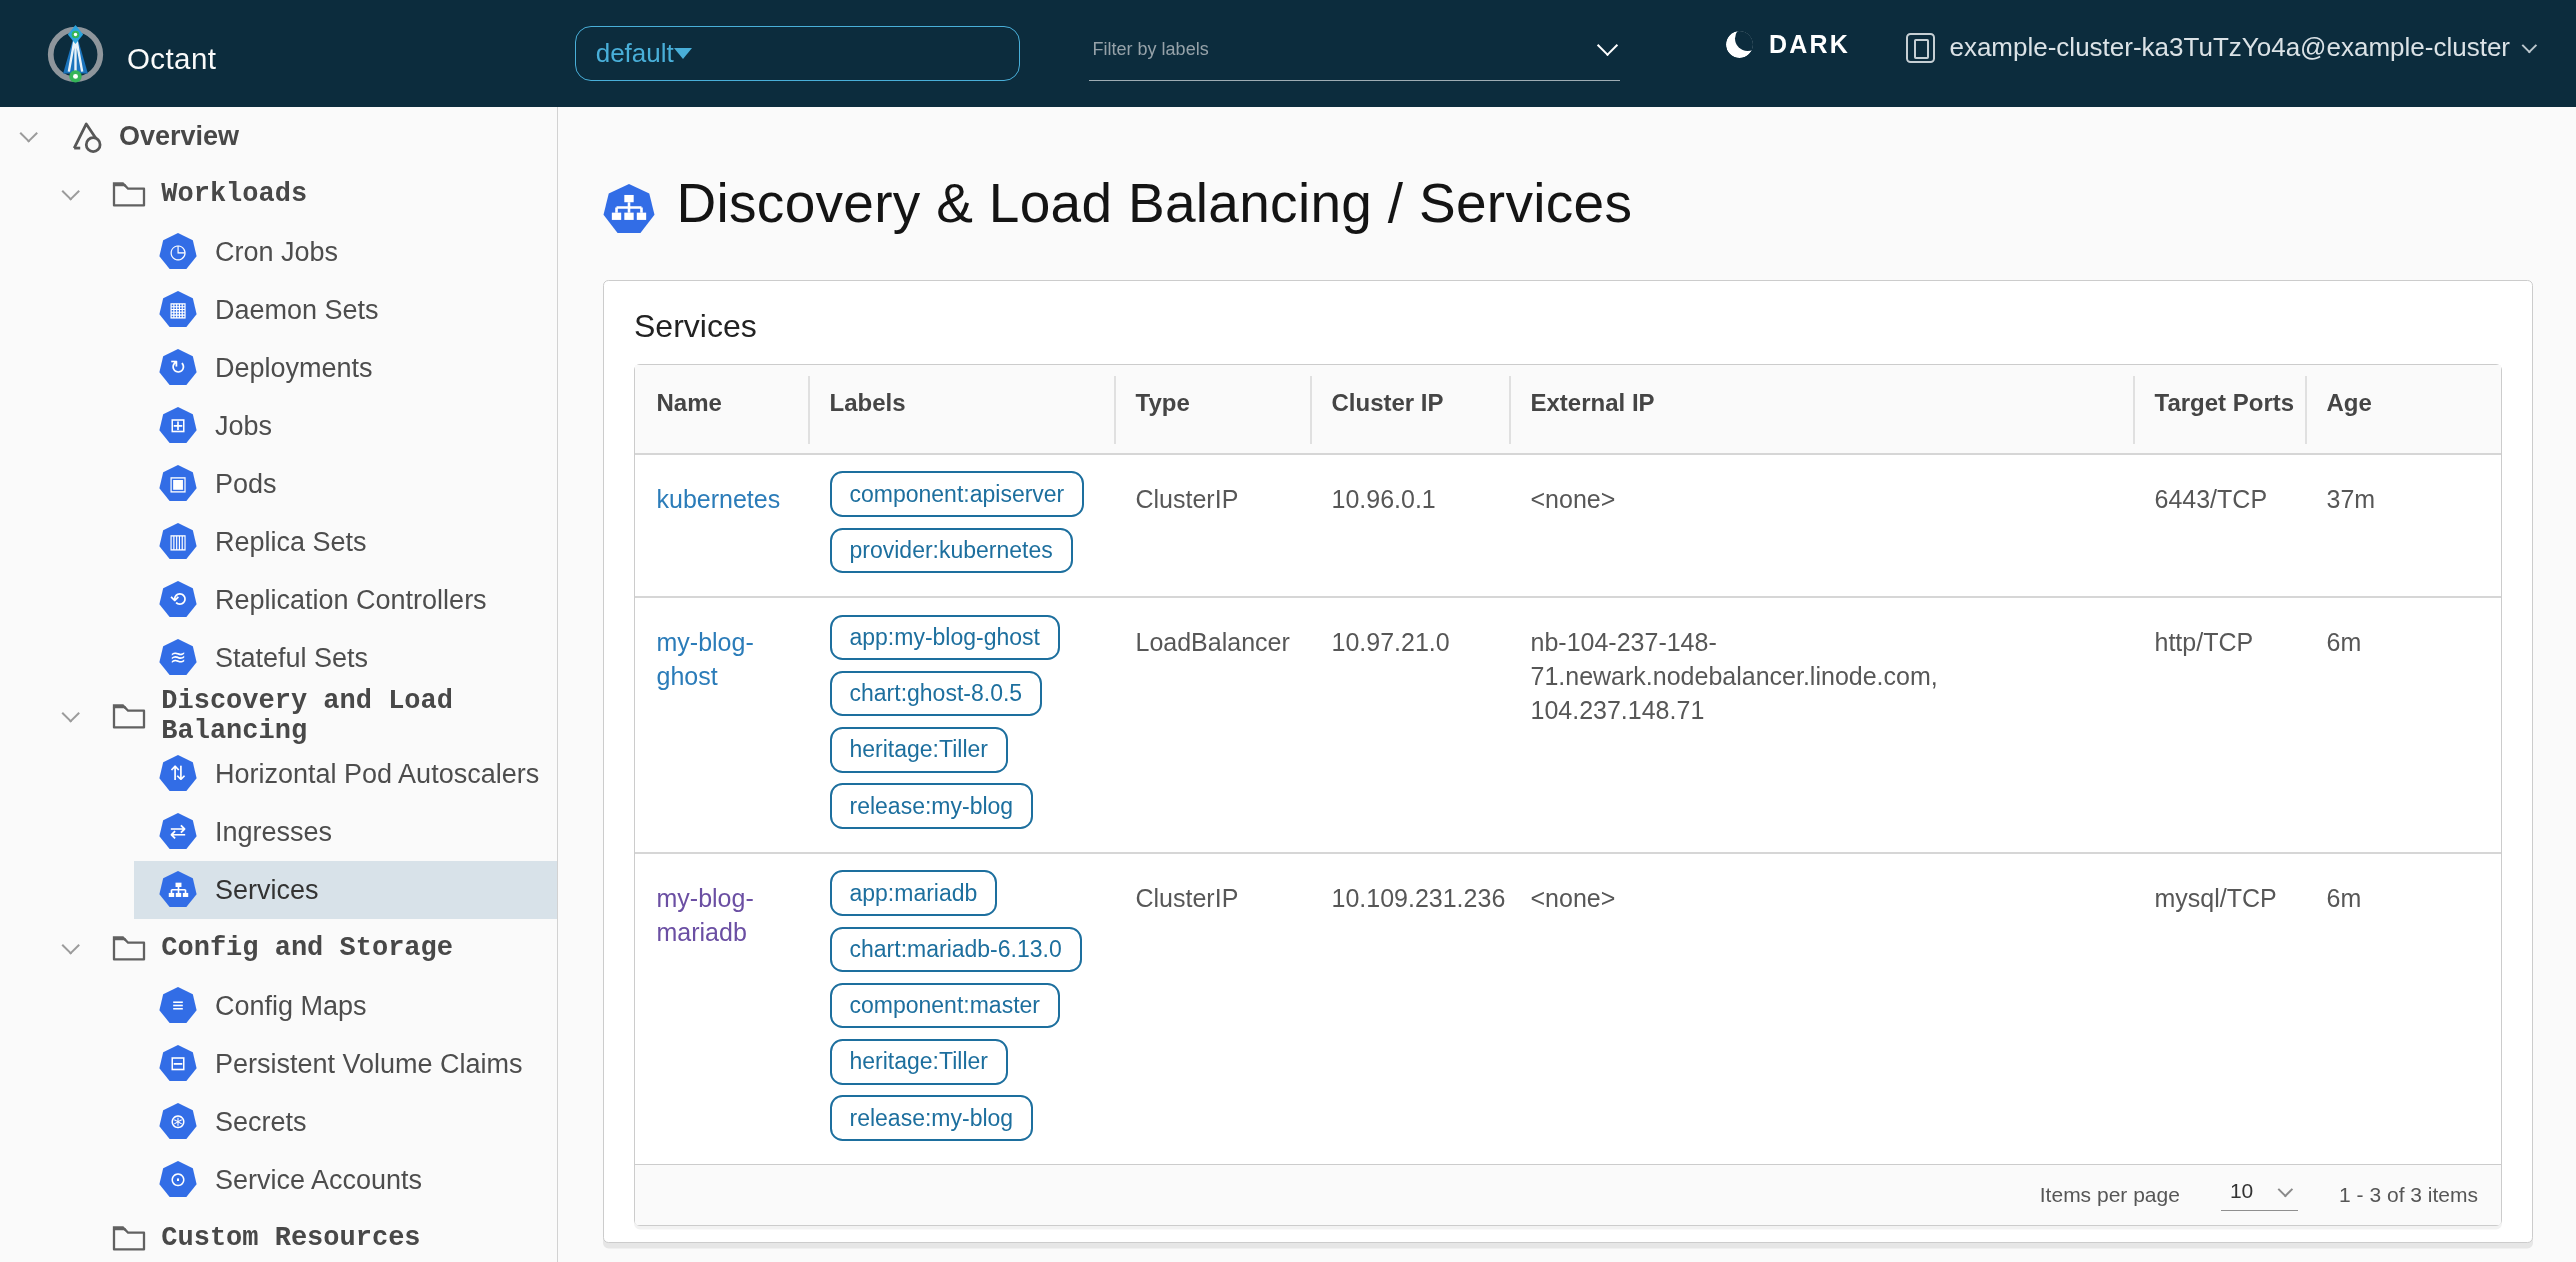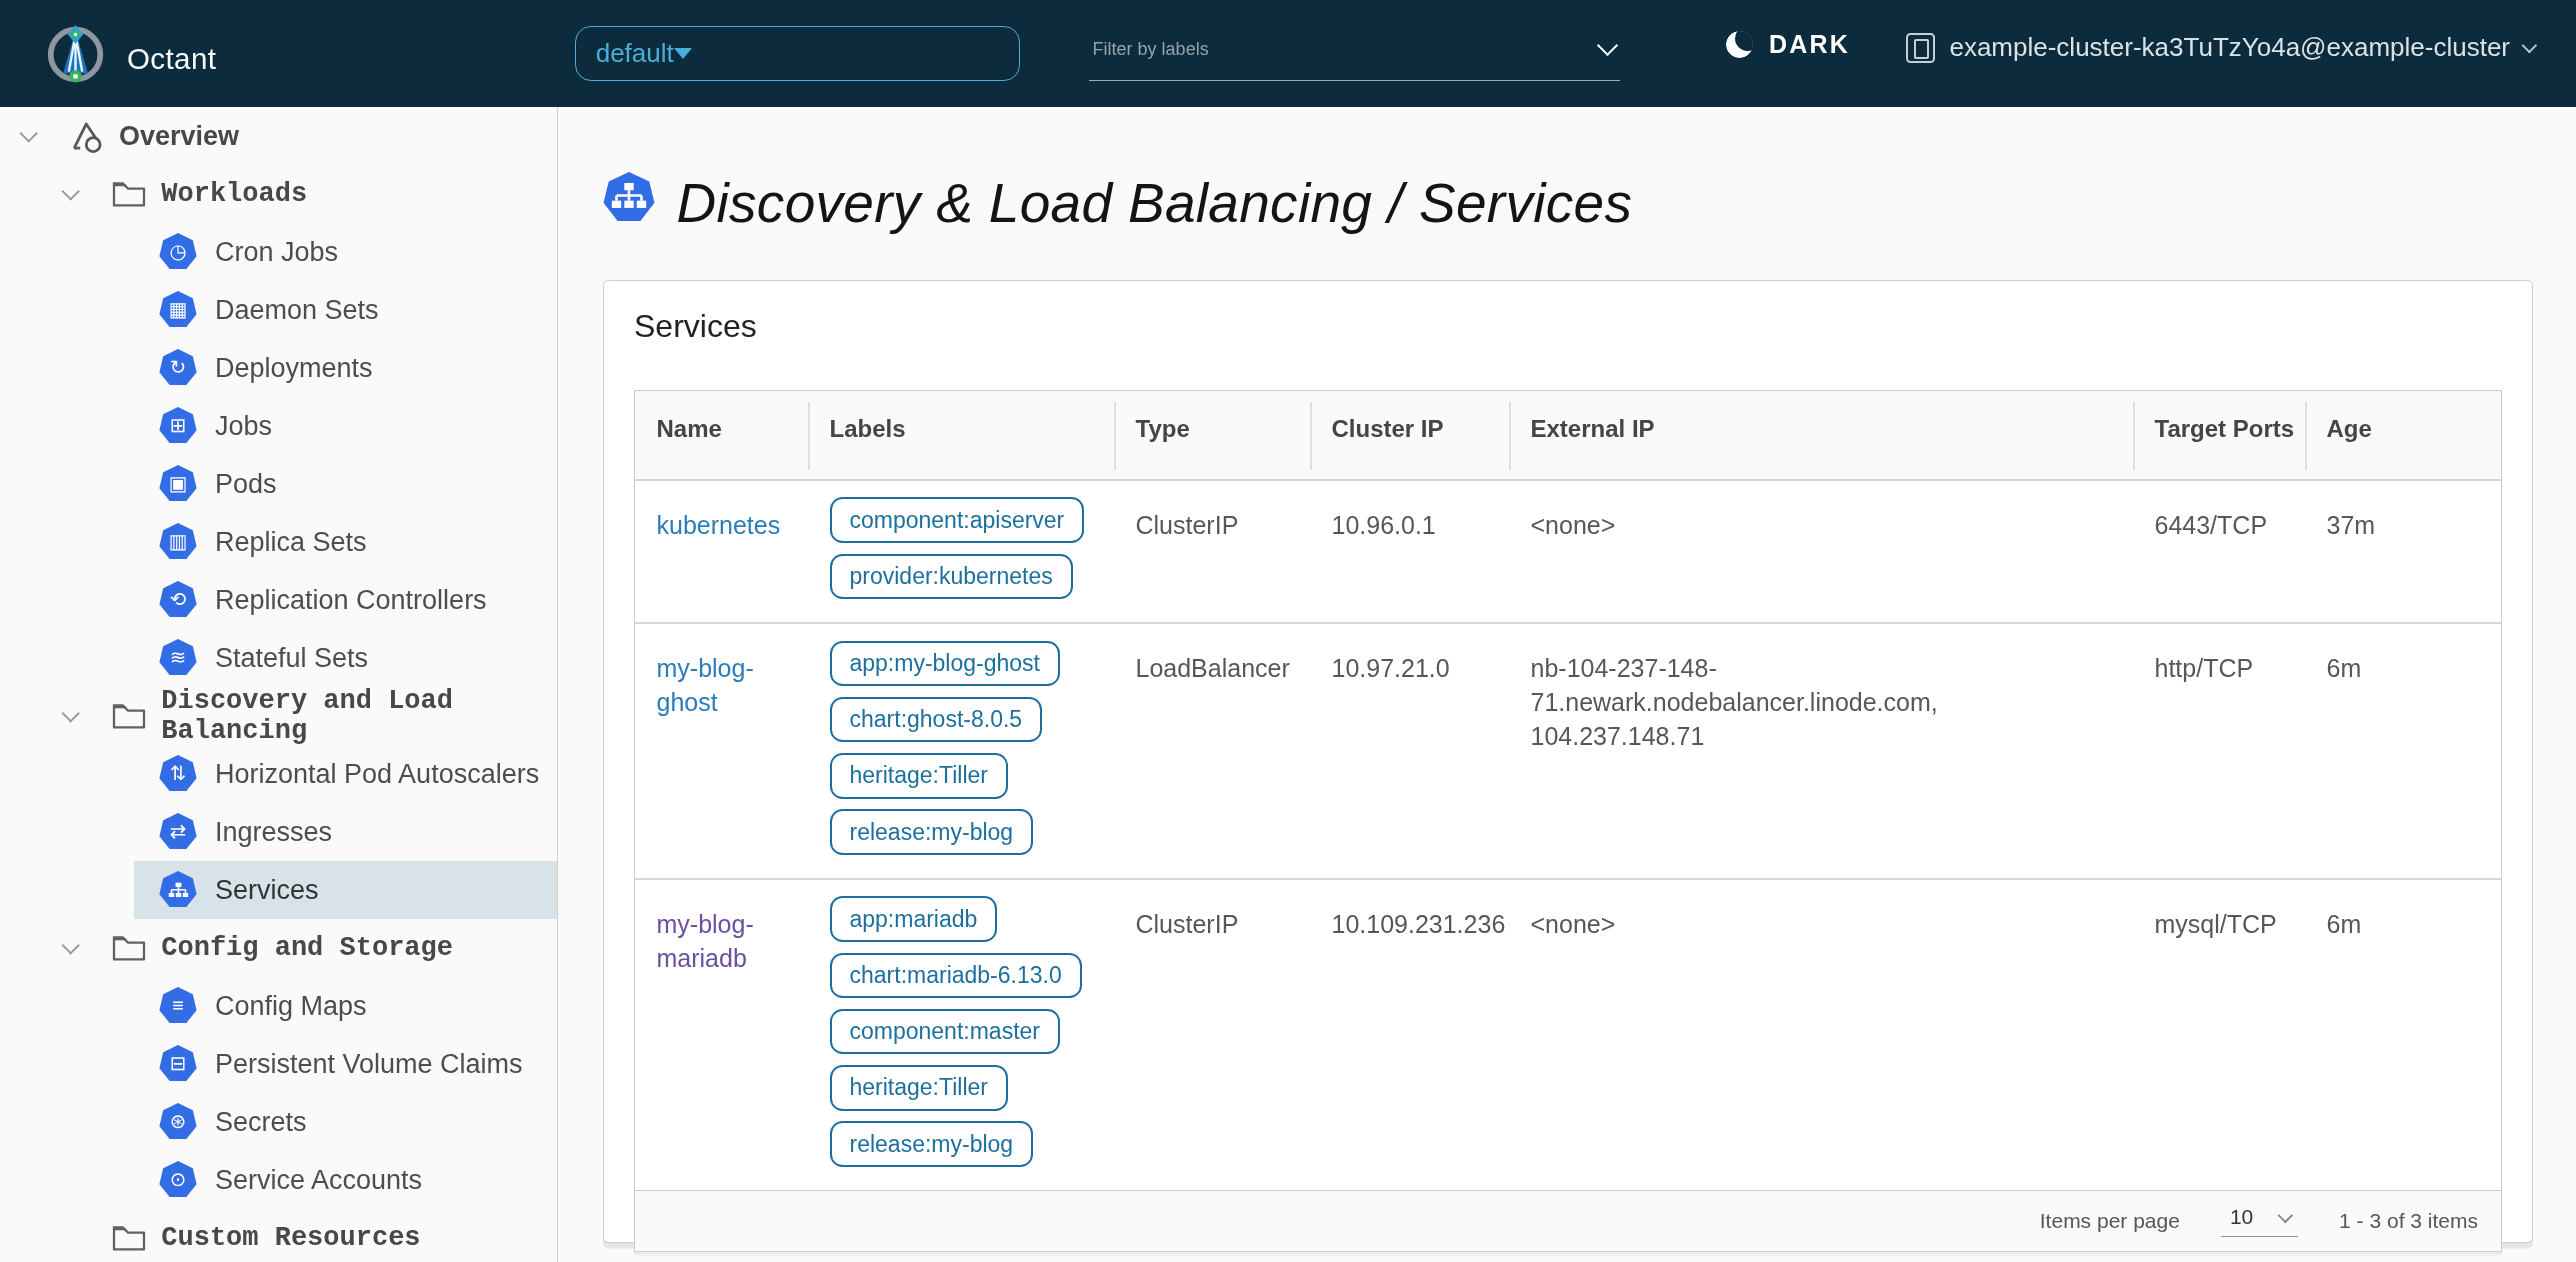--- a/index.html
+++ b/index.html
@@ -49,28 +49,28 @@
   .fold svg,.ovw svg{display:block;}
   .fold{flex:0 0 36px;margin-right:14.3px;}
   .ovw{flex:0 0 38px;margin-right:12.5px;}
   .hepta{flex:0 0 38px;width:38px;height:38px;margin-right:18px;background:#326de6;
     clip-path:polygon(50% 0%,89% 19%,99% 61%,72% 95%,28% 95%,1% 61%,11% 19%);
     display:flex;align-items:center;justify-content:center;}
   .hepta i{font-style:normal;color:#fff;font-size:19.7px;line-height:1;}
   .hepta svg{width:27px;height:27px;}
 
   
-  .page-title{position:absolute;left:45px;top:64px;display:flex;align-items:flex-start;gap:21.5px;font-style:italic;}
+  .page-title{position:absolute;left:45px;top:64px;display:flex;align-items:flex-end;gap:21.5px;}
   .page-title .ticon{width:52px;height:52px;}
   .page-title h1{margin:0;font-size:55px;font-weight:400;color:#141414;letter-spacing:0.3px;}
 
   .card{position:absolute;left:45px;right:43px;top:173px;bottom:19.7px;background:#fff;border:1.8px solid #ccc;
     border-radius:5.4px;box-shadow:0 5.4px 0 rgba(0,0,0,0.08);padding:0 30px;}
   .card-title{margin-top:27px;font-size:32px;font-weight:400;color:#222;}
-  .datagrid{margin-top:45px;border:1.8px solid #ccc;border-radius:0;box-shadow:0 3.6px 0 rgba(0,0,0,0.05);background:#fff;}
+  .datagrid{margin-top:19px;border:1.8px solid #ccc;border-radius:6px;box-shadow:0 3.6px 0 rgba(0,0,0,0.05);background:#fff;}
   table{width:100%;border-collapse:collapse;table-layout:fixed;}
   thead th{background:#fafafa;text-align:left;vertical-align:top;padding:23px 9px 12.5px 21.5px;
     font-size:24px;font-weight:700;color:#454545;line-height:30px;height:89px;position:relative;}
   thead th.sep::before{content:'';position:absolute;left:0;top:10.7px;height:68px;width:1.8px;background:#e0e0e0;}
   tbody td{vertical-align:top;padding:27px 16px 23px 21.5px;font-size:25px;color:#575757;
     border-top:2.7px solid #d6d6d6;line-height:34px;}
   a.name{text-decoration:none;font-size:25px;}
   a.name.link{color:#2b7cb9;}
   a.name.visited{color:#6b4fa3;}
   .pills{display:flex;flex-direction:column;align-items:flex-start;gap:10.7px;margin-top:-10.7px;}

